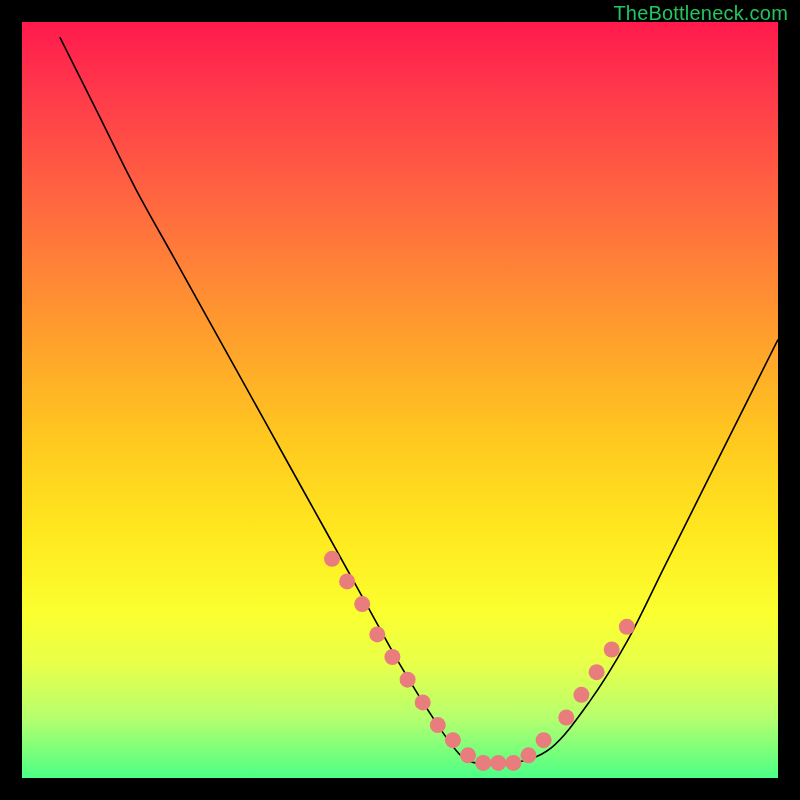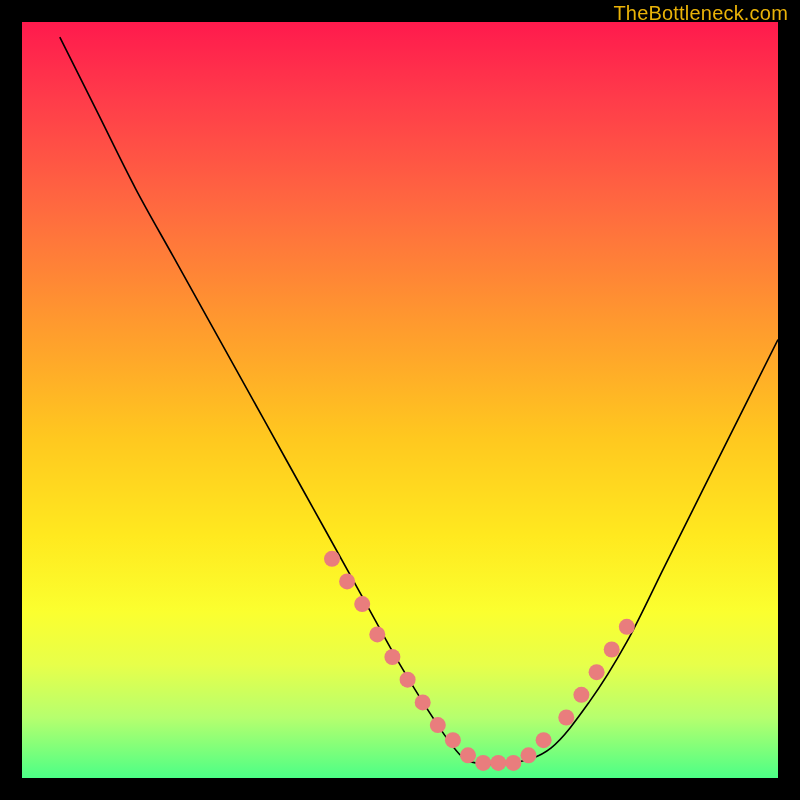--- a/index.html
+++ b/index.html
@@ -26,21 +26,21 @@
       #ffe91f 68%,
       #fbff2f 78%,
       #e7ff4a 85%,
       #b6ff6e 92%,
       #4cff86 100%);
   }
   .watermark {
     position: absolute;
     top: 2px;
     right: 12px;
-    color: #eab308;
+    color: #22c55e;
     font-size: 20px;
     font-weight: 500;
     letter-spacing: 0.2px;
     user-select: none;
   }
   svg.curve {
     position: absolute;
     left: 0;
     top: 0;
     width: 756px;

